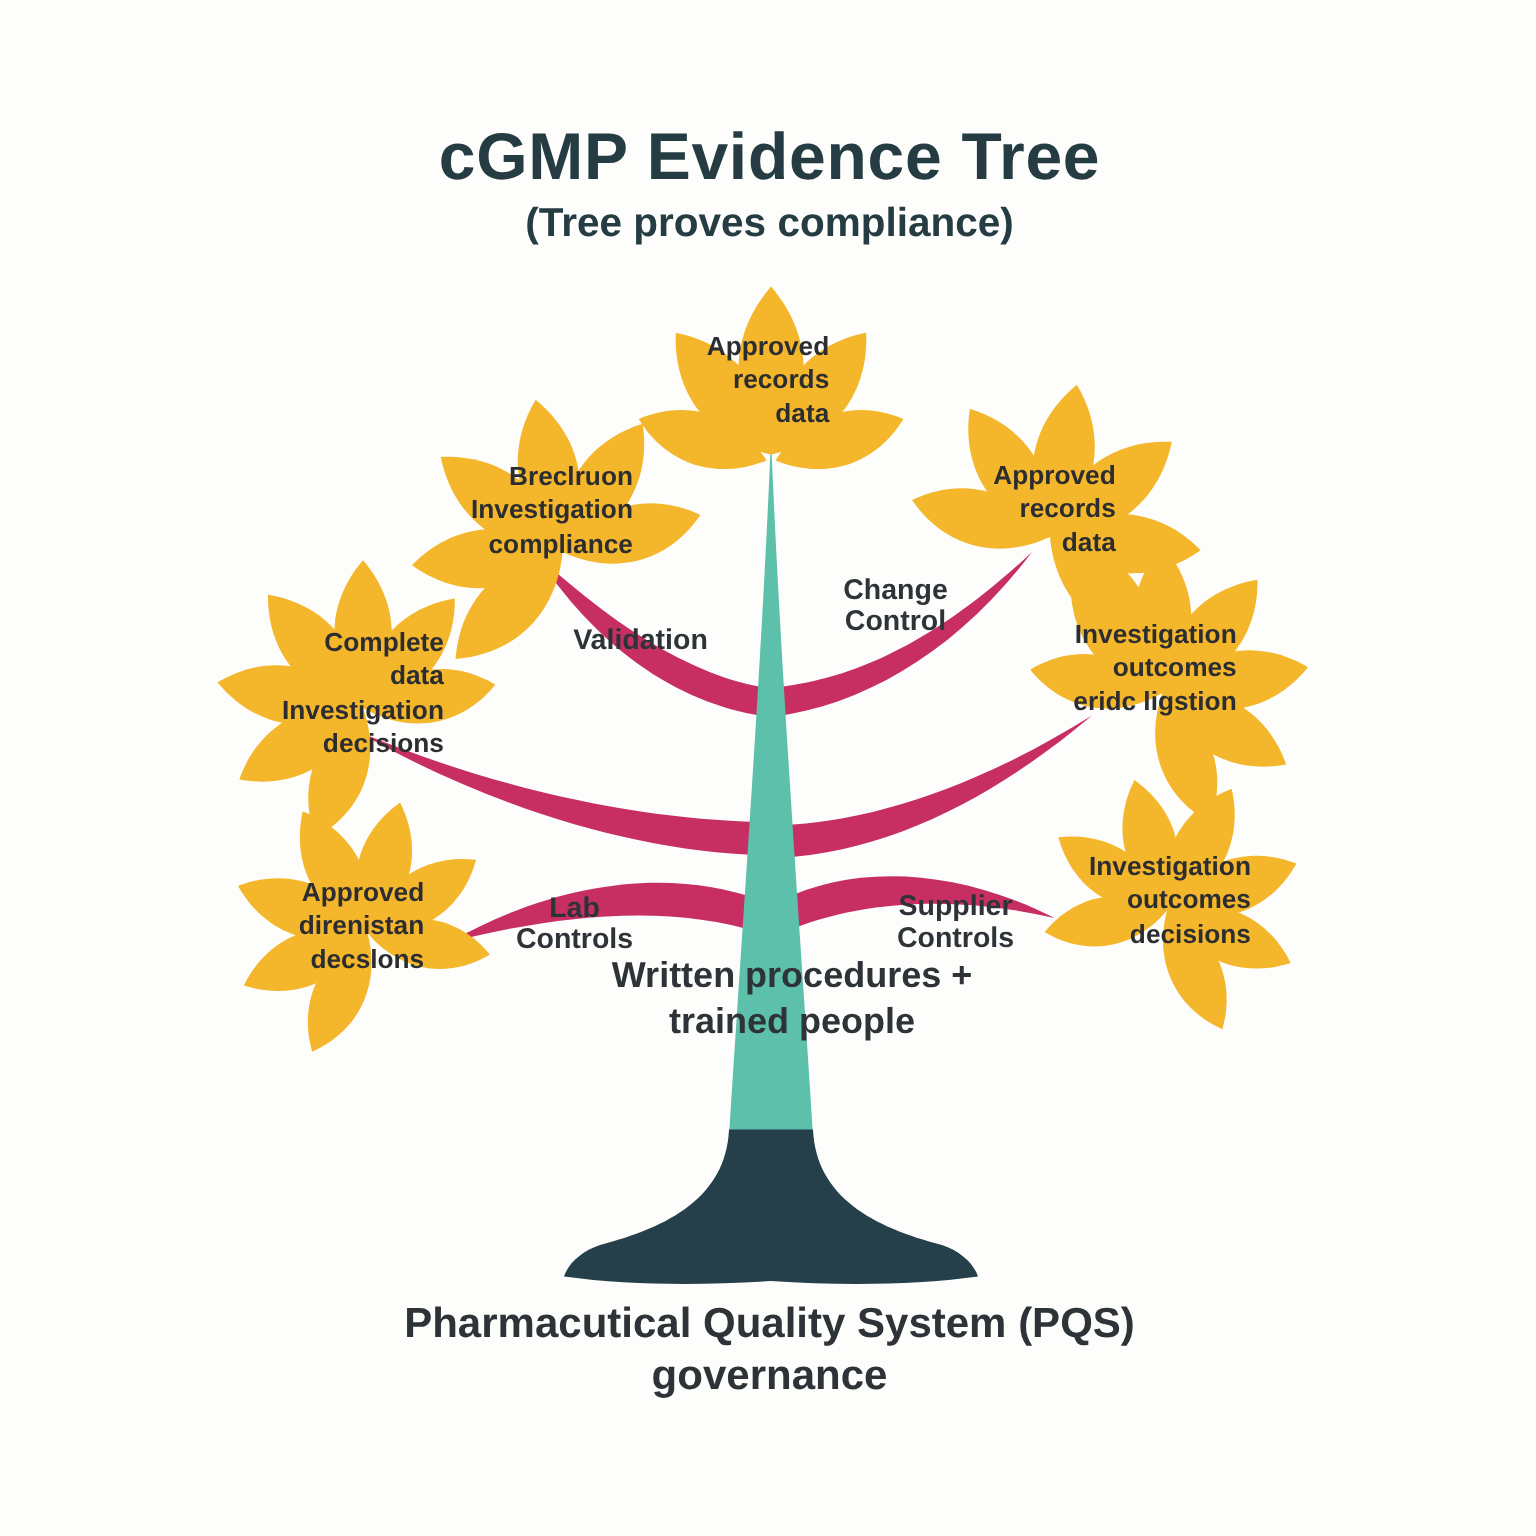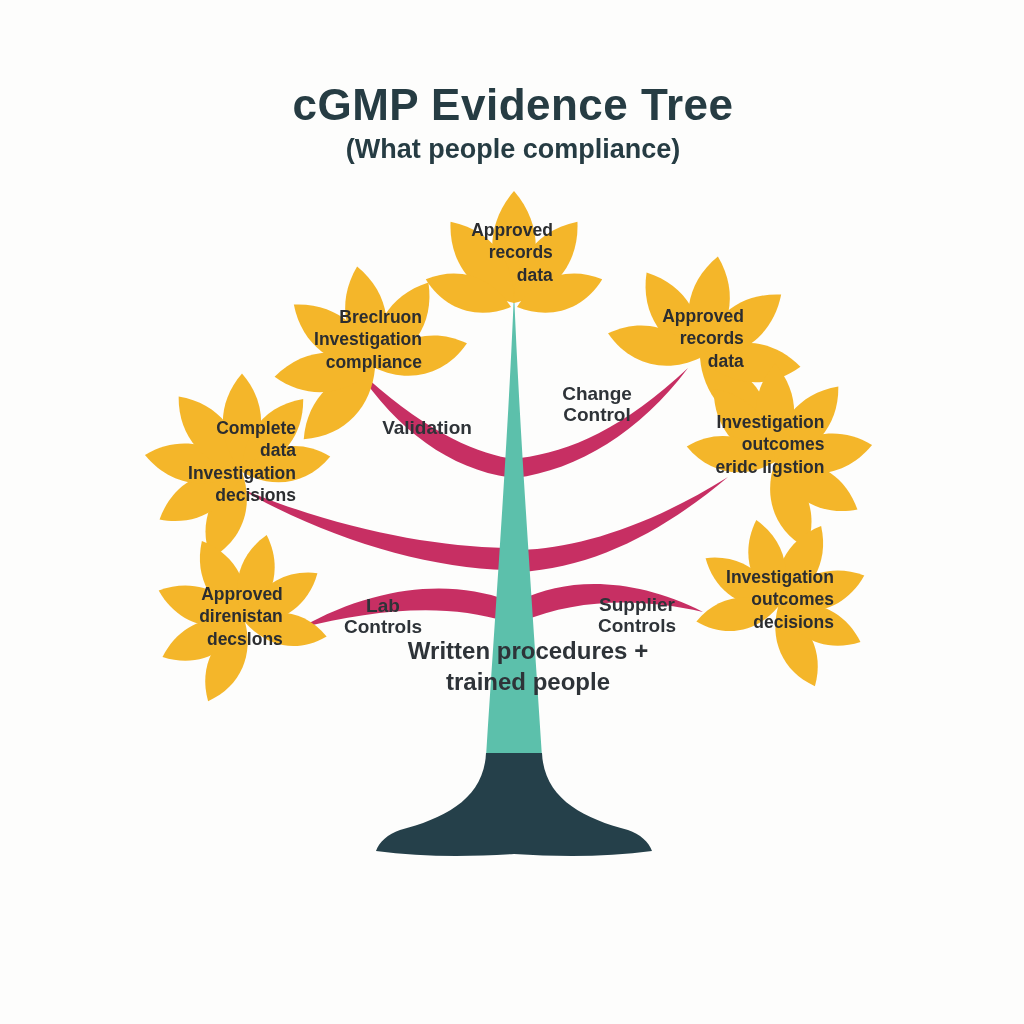--- a/index.html
+++ b/index.html
@@ -113,21 +113,21 @@
       <use href="#leaf" class="leaf" transform="translate(778 607) rotate(113) scale(0.8)"></use>
       <use href="#leaf" class="leaf" transform="translate(778 607) rotate(70) scale(0.82)"></use>
       <use href="#leaf" class="leaf" transform="translate(778 607) rotate(28) scale(0.82)"></use>
       <use href="#leaf" class="leaf" transform="translate(778 607) rotate(-14) scale(0.8)"></use>
       <use href="#leaf" class="leaf" transform="translate(778 607) rotate(-56) scale(0.78)"></use>
       <use href="#leaf" class="leaf" transform="translate(778 607) rotate(-100) scale(0.74)"></use>
     </g>
   </svg>
 
   <div class="lbl title">cGMP Evidence Tree</div>
-  <div class="lbl subtitle">(What people compliance)</div>
+  <div class="lbl subtitle">(Tree proves compliance)</div>
 
   <div class="lbl cluster-lbl" style="left:512px;top:253px">Approved
 records
 data</div>
   <div class="lbl cluster-lbl" style="left:368px;top:340px">Breclruon
 Investigation
 compliance</div>
   <div class="lbl cluster-lbl" style="left:703px;top:339px">Approved
 records
 data</div>
@@ -148,13 +148,15 @@
   <div class="lbl branch-lbl" style="left:427px;top:428px">Validation</div>
   <div class="lbl branch-lbl" style="left:597px;top:405px">Change
 Control</div>
   <div class="lbl branch-lbl" style="left:383px;top:617px">Lab
 Controls</div>
   <div class="lbl branch-lbl" style="left:637px;top:616px">Supplier
 Controls</div>
 
   <div class="lbl foundation-lbl">Written procedures +
 trained people</div>
+  <div class="lbl caption">Pharmacutical Quality System (PQS)
+governance</div>
 </div>
 
 </body></html>

